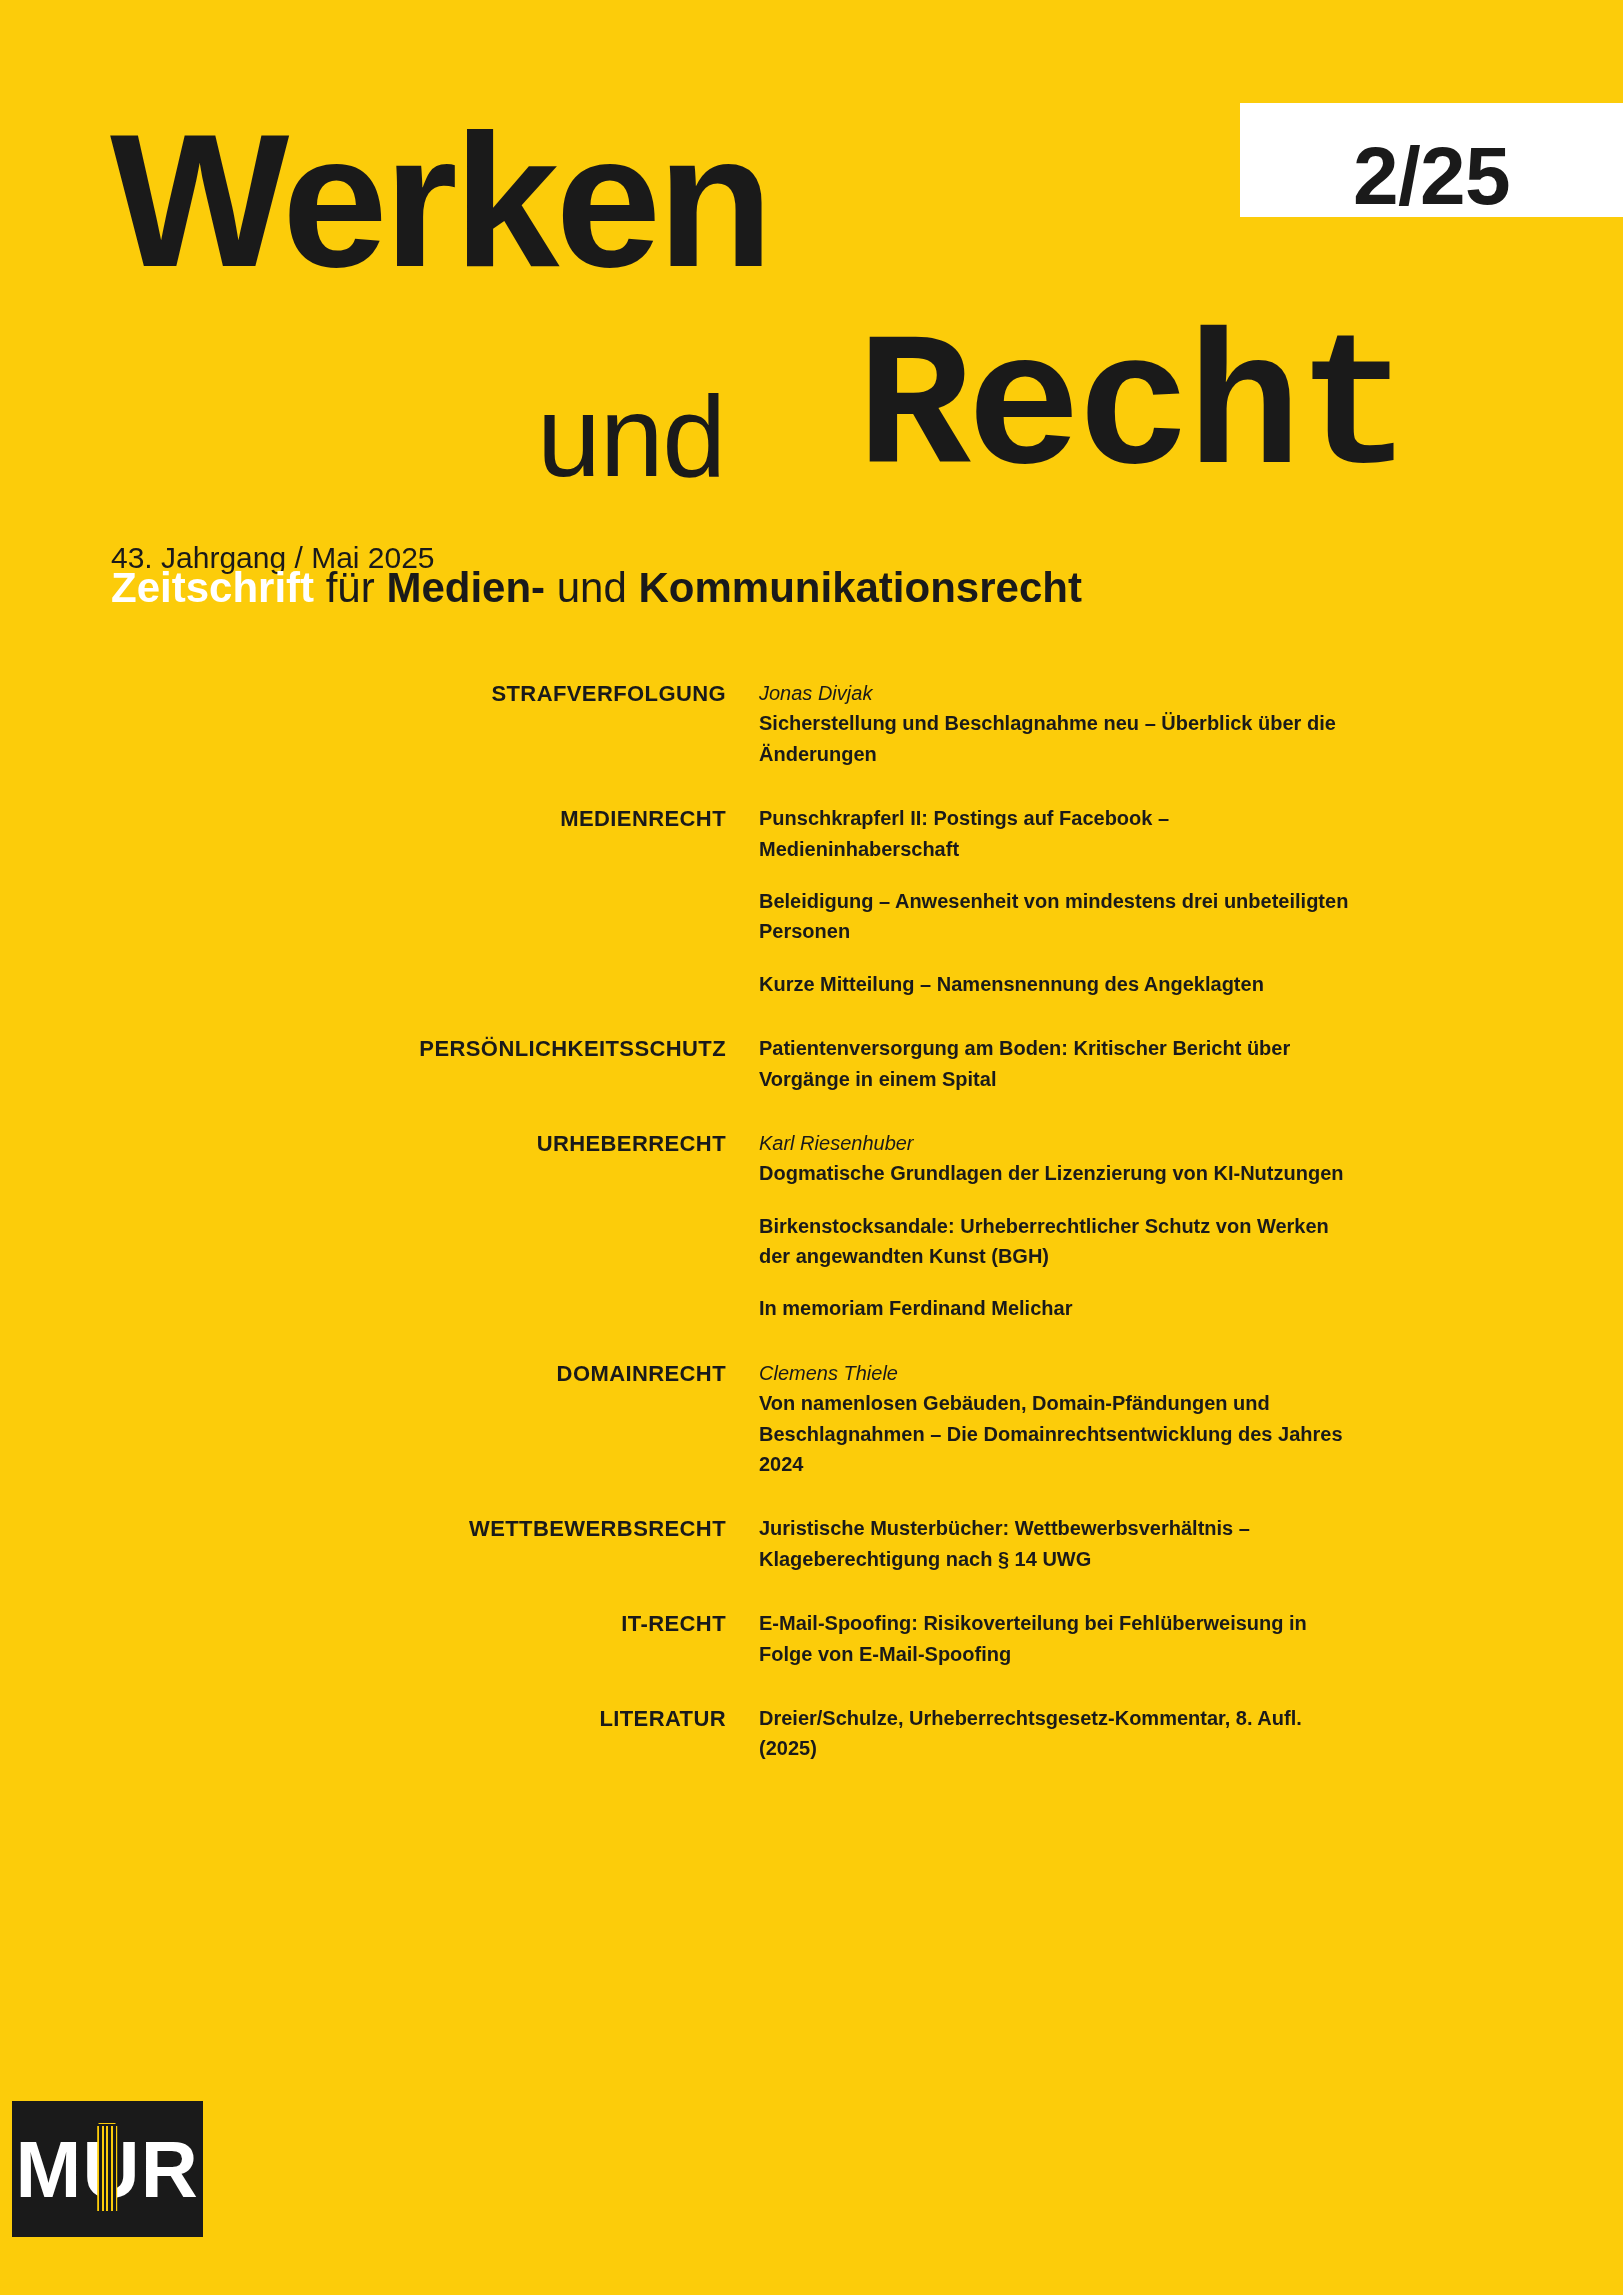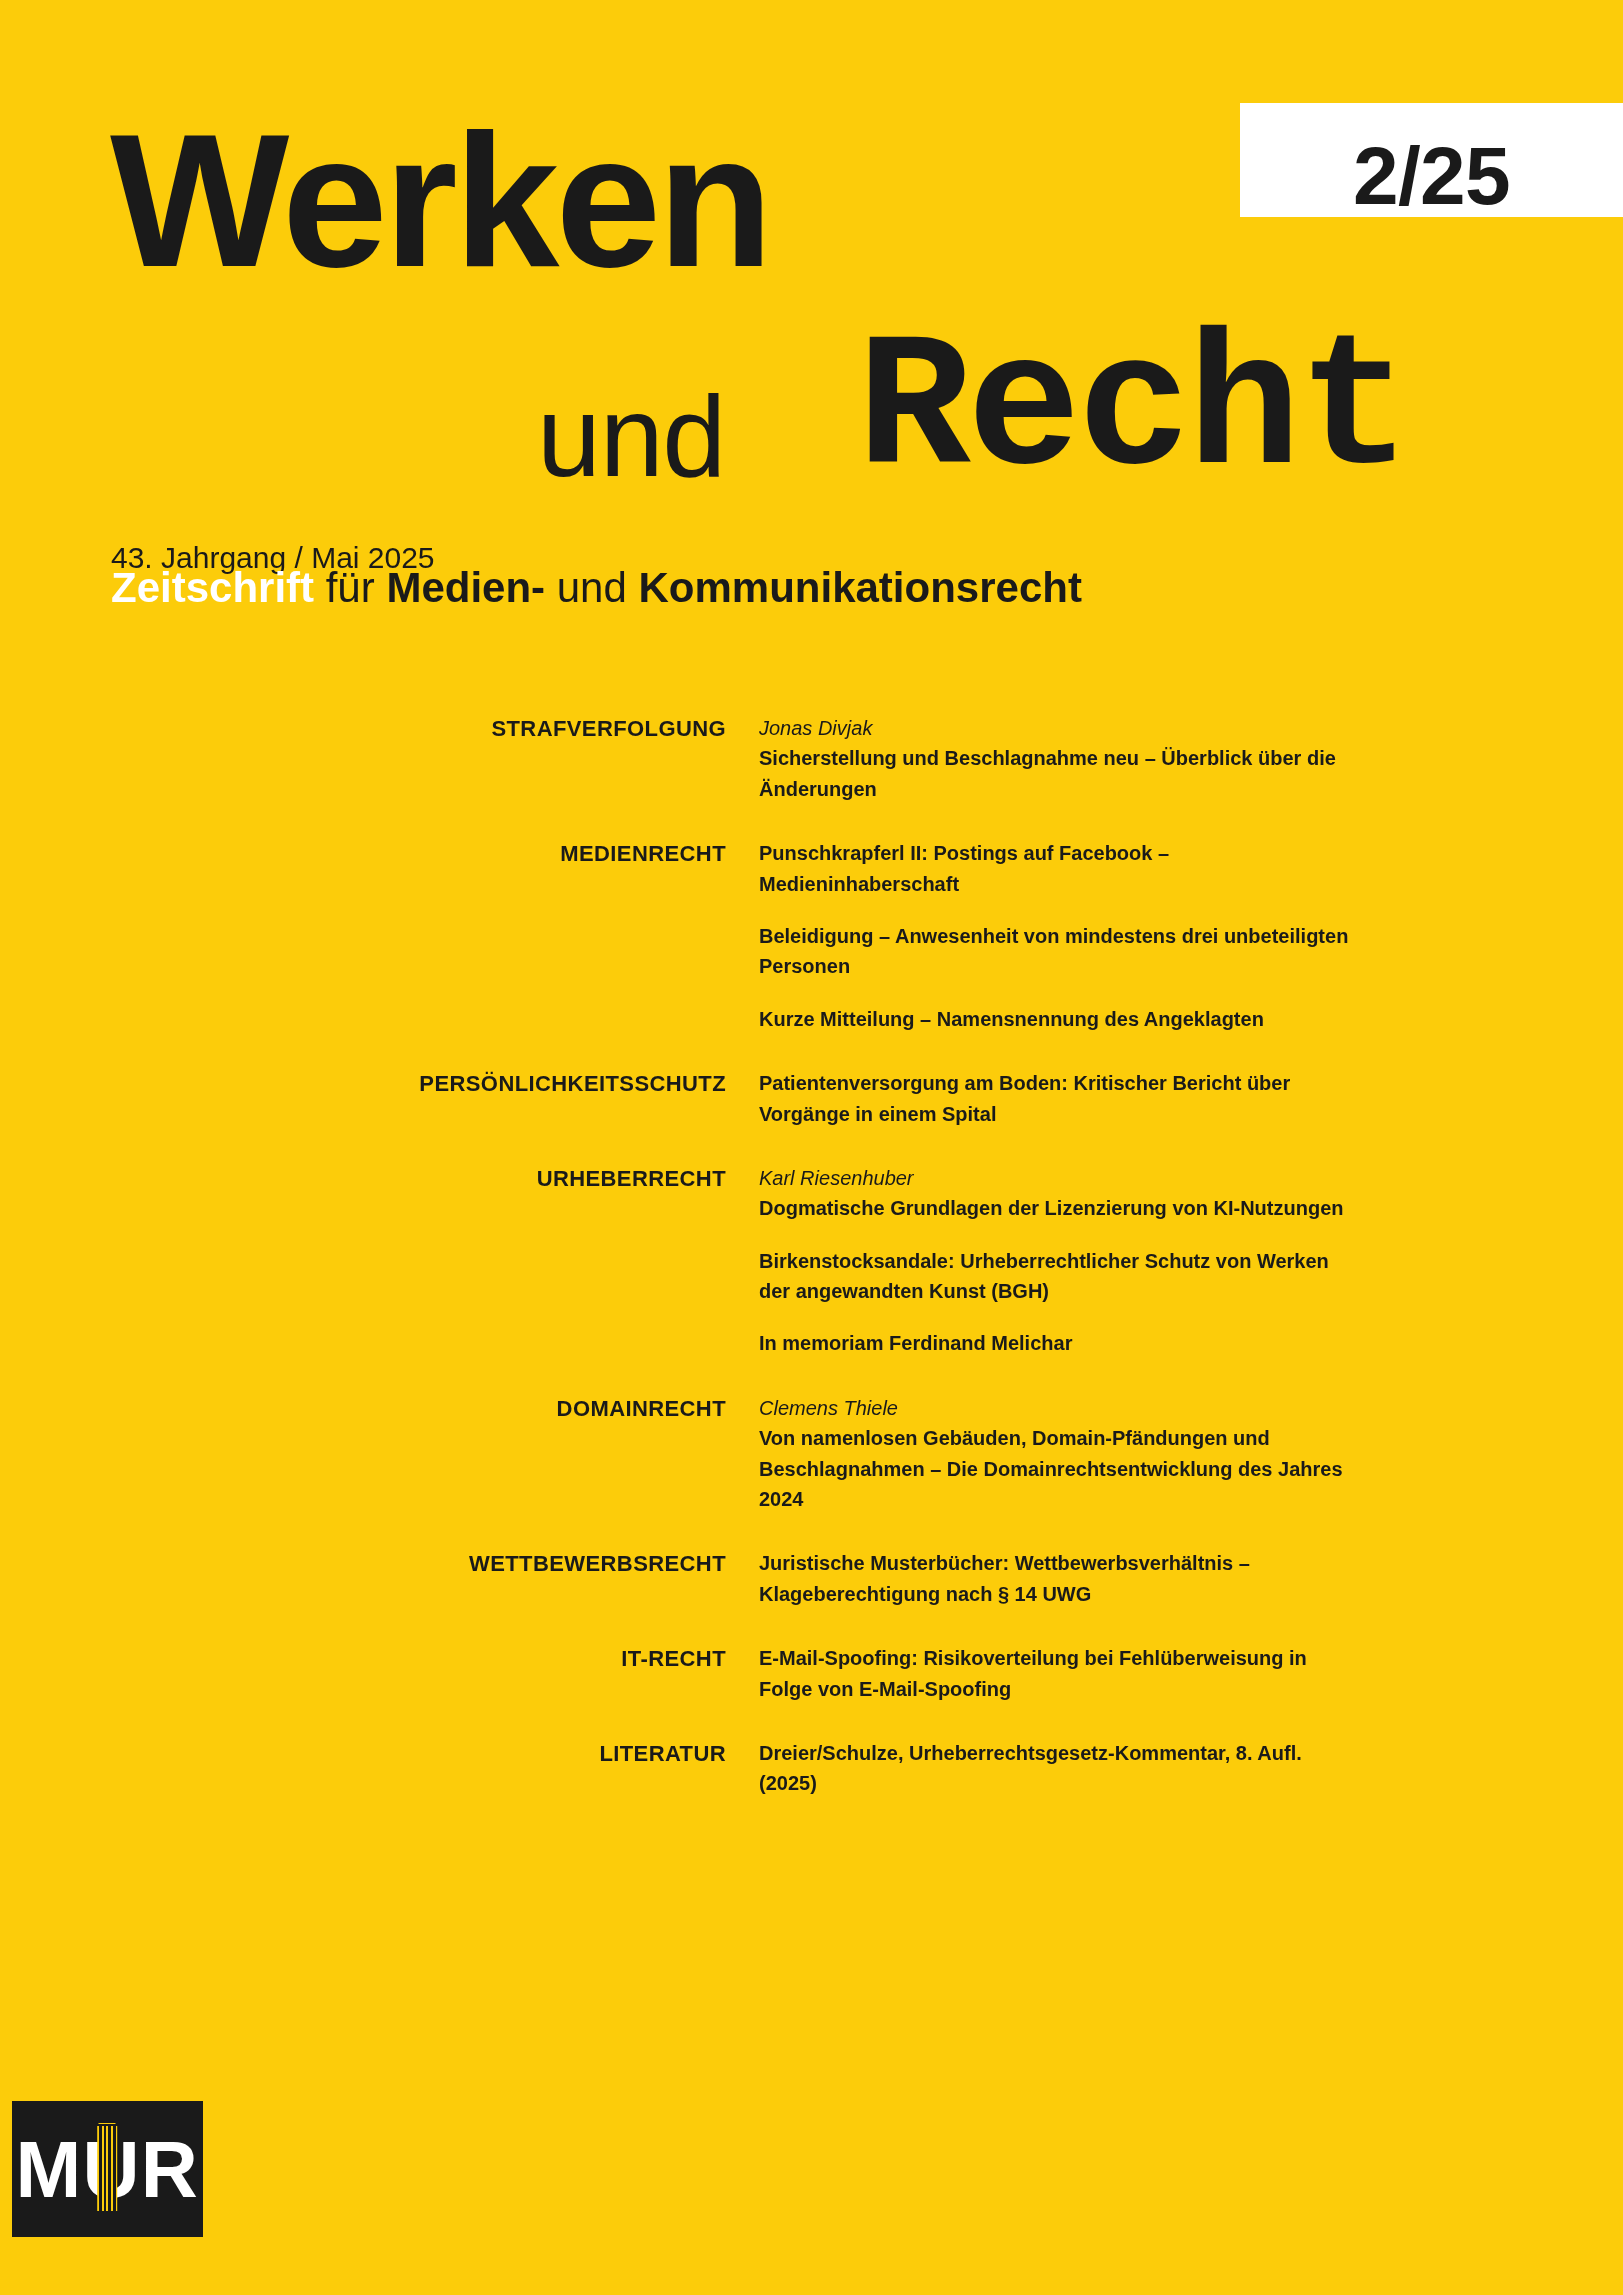--- a/index.html
+++ b/index.html
@@ -100,21 +100,21 @@
     line-height: 1.15;
     color: #1A1A1A;
   }
   .subtitle .w { font-weight: bold; color: #FFFFFF; }
   .subtitle .d { font-weight: bold; color: #1A1A1A; }
   .subtitle .l { font-weight: 400; color: #1A1A1A; }
 
   
   .contents {
     position: absolute;
-    top: 713px;
+    top: 678px;
     left: 0;
     width: 1355px;
   }
   .toc-row {
     display: flex;
     margin-bottom: 0;
   }
   .toc-cat {
     width: 726px;
     text-align: right;

